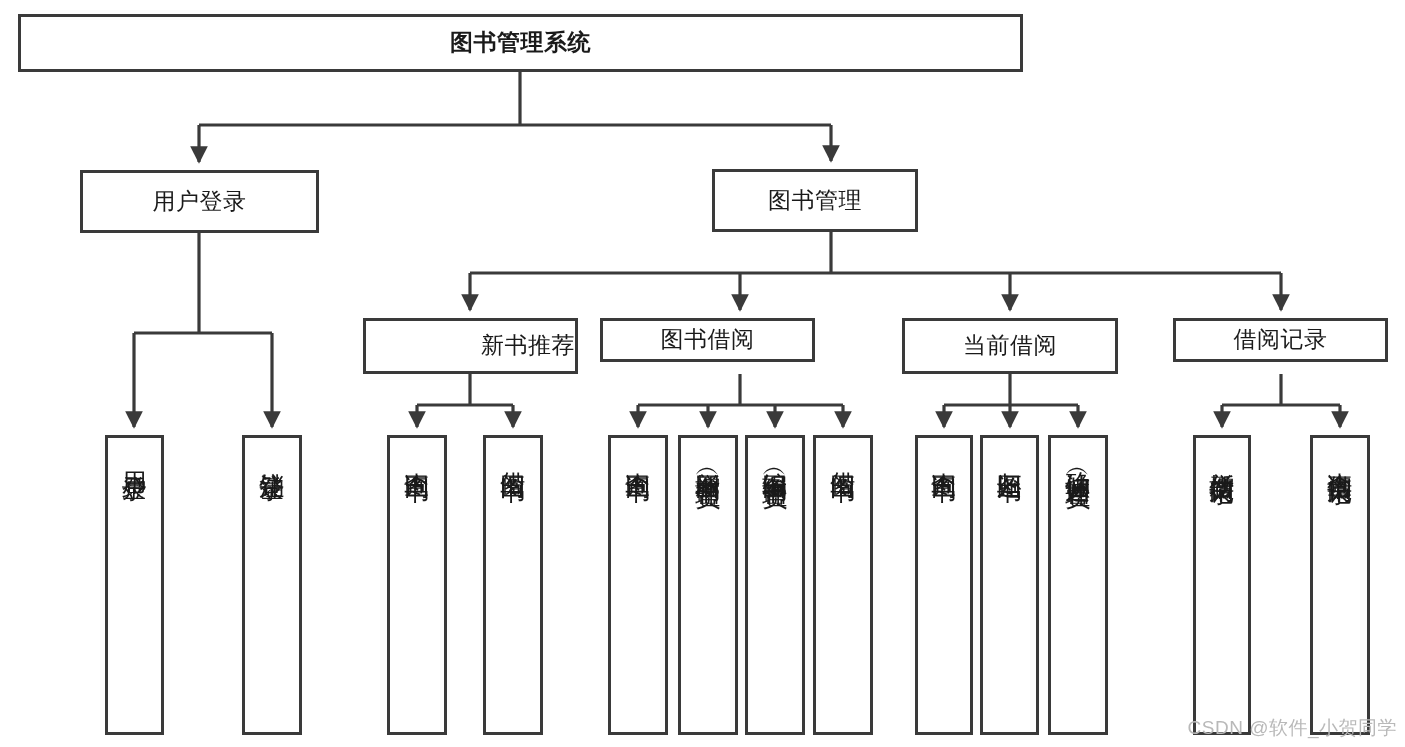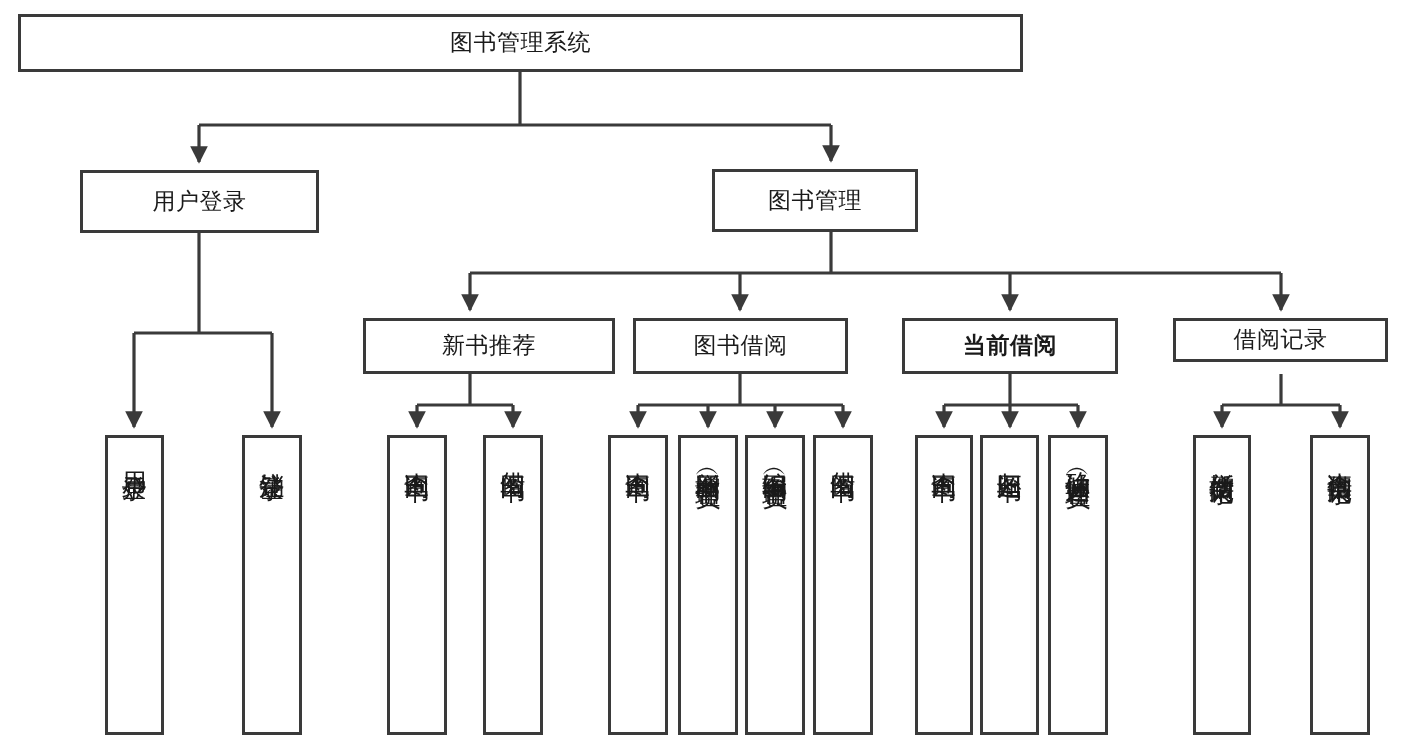--- a/index.html
+++ b/index.html
@@ -31,20 +31,21 @@
     background: #ffffff;
     border: 3px solid #3a3a3a;
     display: flex;
     align-items: center;
     justify-content: center;
     color: #1a1a1a;
     z-index: 2;
   }
   .node.root {
     border-width: 3px;
+    font-weight: bold;
   }
   .node-label {
     display: block;
     text-align: center;
     line-height: 1.18;
     letter-spacing: 0.5px;
   }
   .node.horiz .node-label {
     font-size: 23px;
     white-space: nowrap;
@@ -133,27 +134,27 @@
   <div id="nodes-layer">
       <div class="node horiz root" style="left: 18px; top: 14px; width: 1005px; height: 58px;">
         <span class="node-label">图书管理系统</span>
       </div>
       <div class="node horiz" style="left: 80px; top: 170px; width: 239px; height: 63px;">
         <span class="node-label">用户登录</span>
       </div>
       <div class="node horiz" style="left: 712px; top: 169px; width: 206px; height: 63px;">
         <span class="node-label">图书管理</span>
       </div>
-      <div class="node horiz" style="left: 363px; top: 318px; width: 252px; height: 56px;">
+      <div class="node horiz" style="left: 363px; top: 318px; width: 215px; height: 56px; justify-content: flex-end;">
         <span class="node-label">新书推荐</span>
       </div>
-      <div class="node horiz" style="left: 633px; top: 318px; width: 215px; height: 56px;">
+      <div class="node horiz" style="left: 600px; top: 318px; width: 215px; height: 44px;">
         <span class="node-label">图书借阅</span>
       </div>
-      <div class="node horiz" style="left: 902px; top: 318px; width: 216px; height: 56px; font-weight: bold;">
+      <div class="node horiz" style="left: 902px; top: 318px; width: 216px; height: 56px;">
         <span class="node-label">当前借阅</span>
       </div>
       <div class="node horiz" style="left: 1173px; top: 318px; width: 215px; height: 44px;">
         <span class="node-label">借阅记录</span>
       </div>
       <div class="node vert" style="left: 105px; top: 435px; width: 59px; height: 300px;">
         <span class="node-label">用户登录</span>
       </div>
       <div class="node vert" style="left: 242px; top: 435px; width: 60px; height: 300px;">
         <span class="node-label">注销登录</span>
@@ -186,13 +187,14 @@
         <span class="node-label">确认归还（管理员）</span>
       </div>
       <div class="node vert" style="left: 1193px; top: 435px; width: 58px; height: 300px;">
         <span class="node-label">新增借阅记录</span>
       </div>
       <div class="node vert" style="left: 1310px; top: 435px; width: 60px; height: 300px;">
         <span class="node-label">查询借阅记录</span>
       </div>
     </div>
 
+  <div class="watermark">CSDN @软件_小贺同学</div>
 </div>
 
 </body></html>

